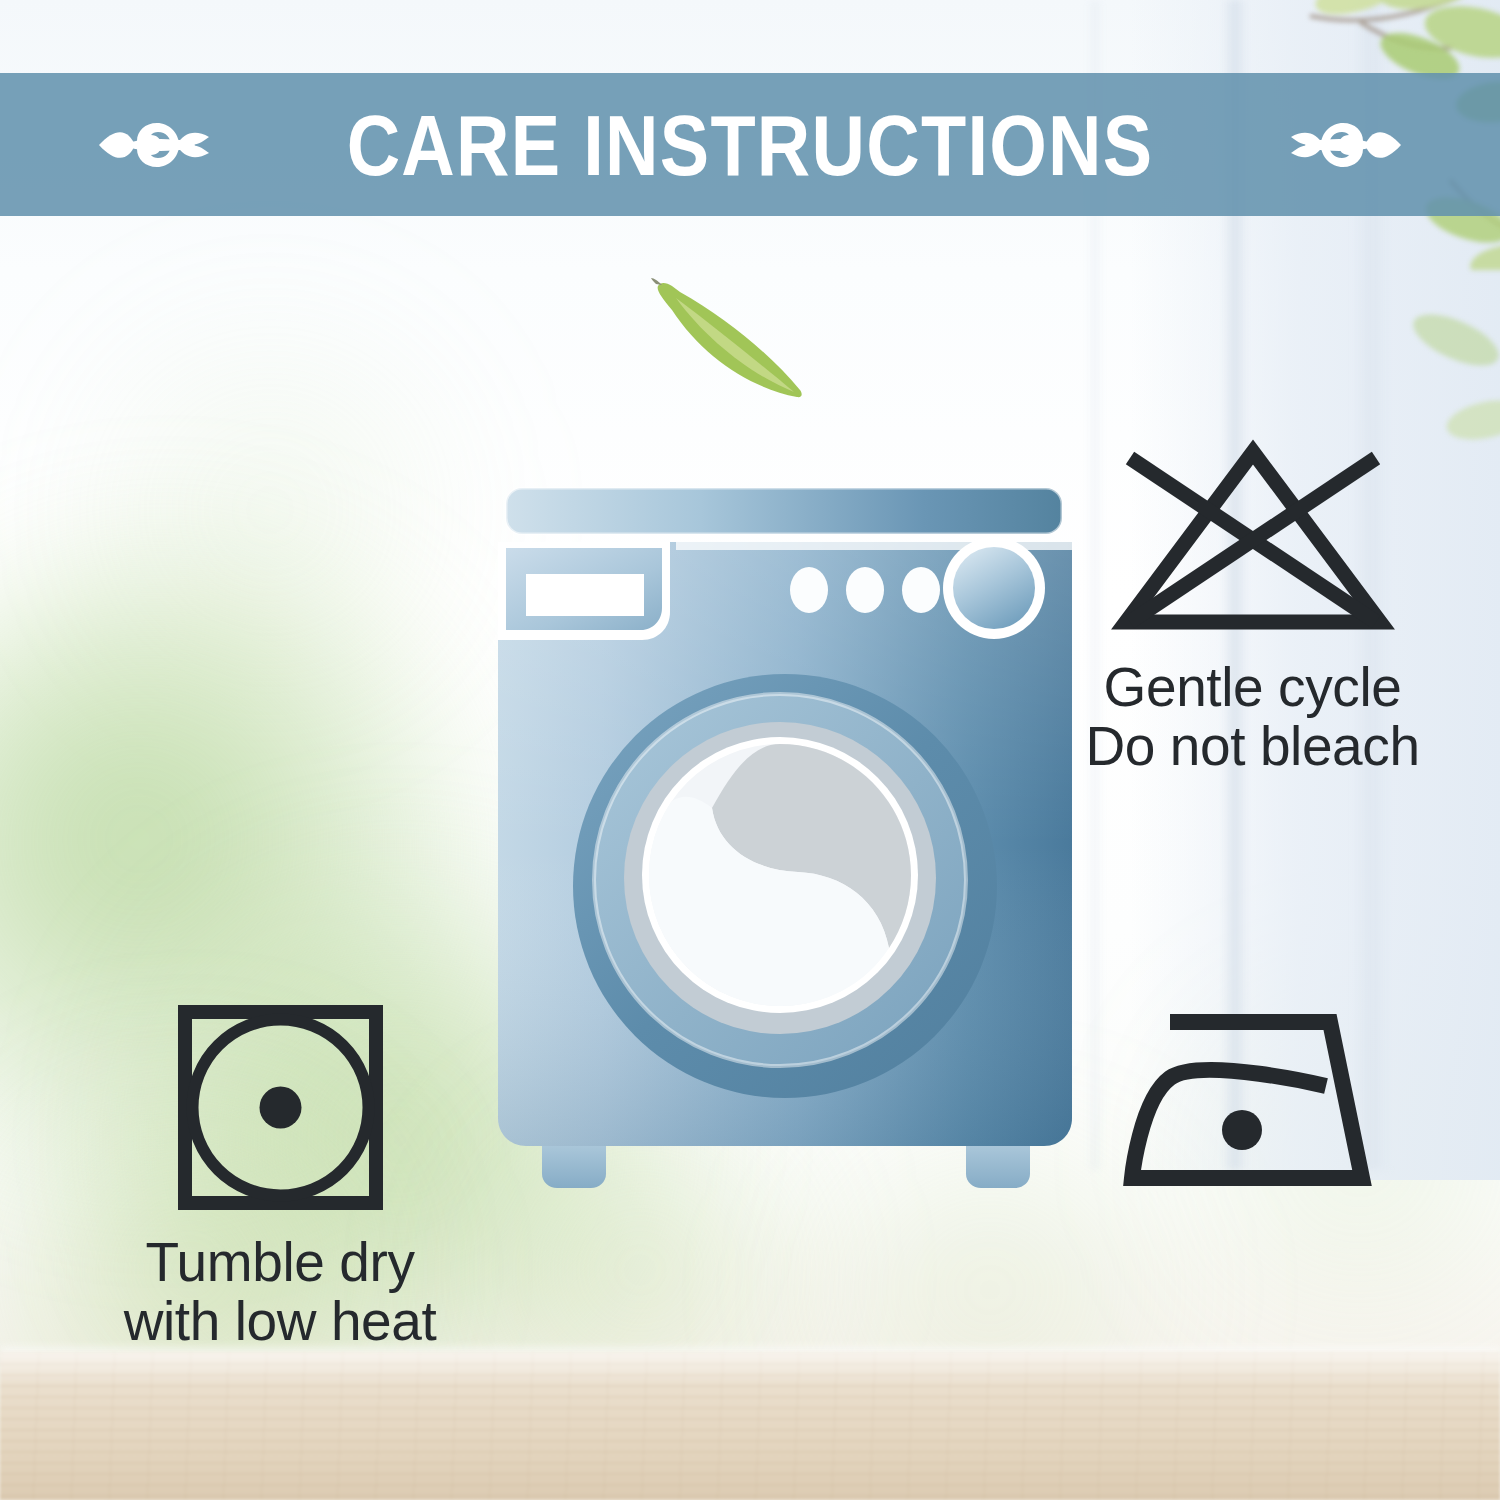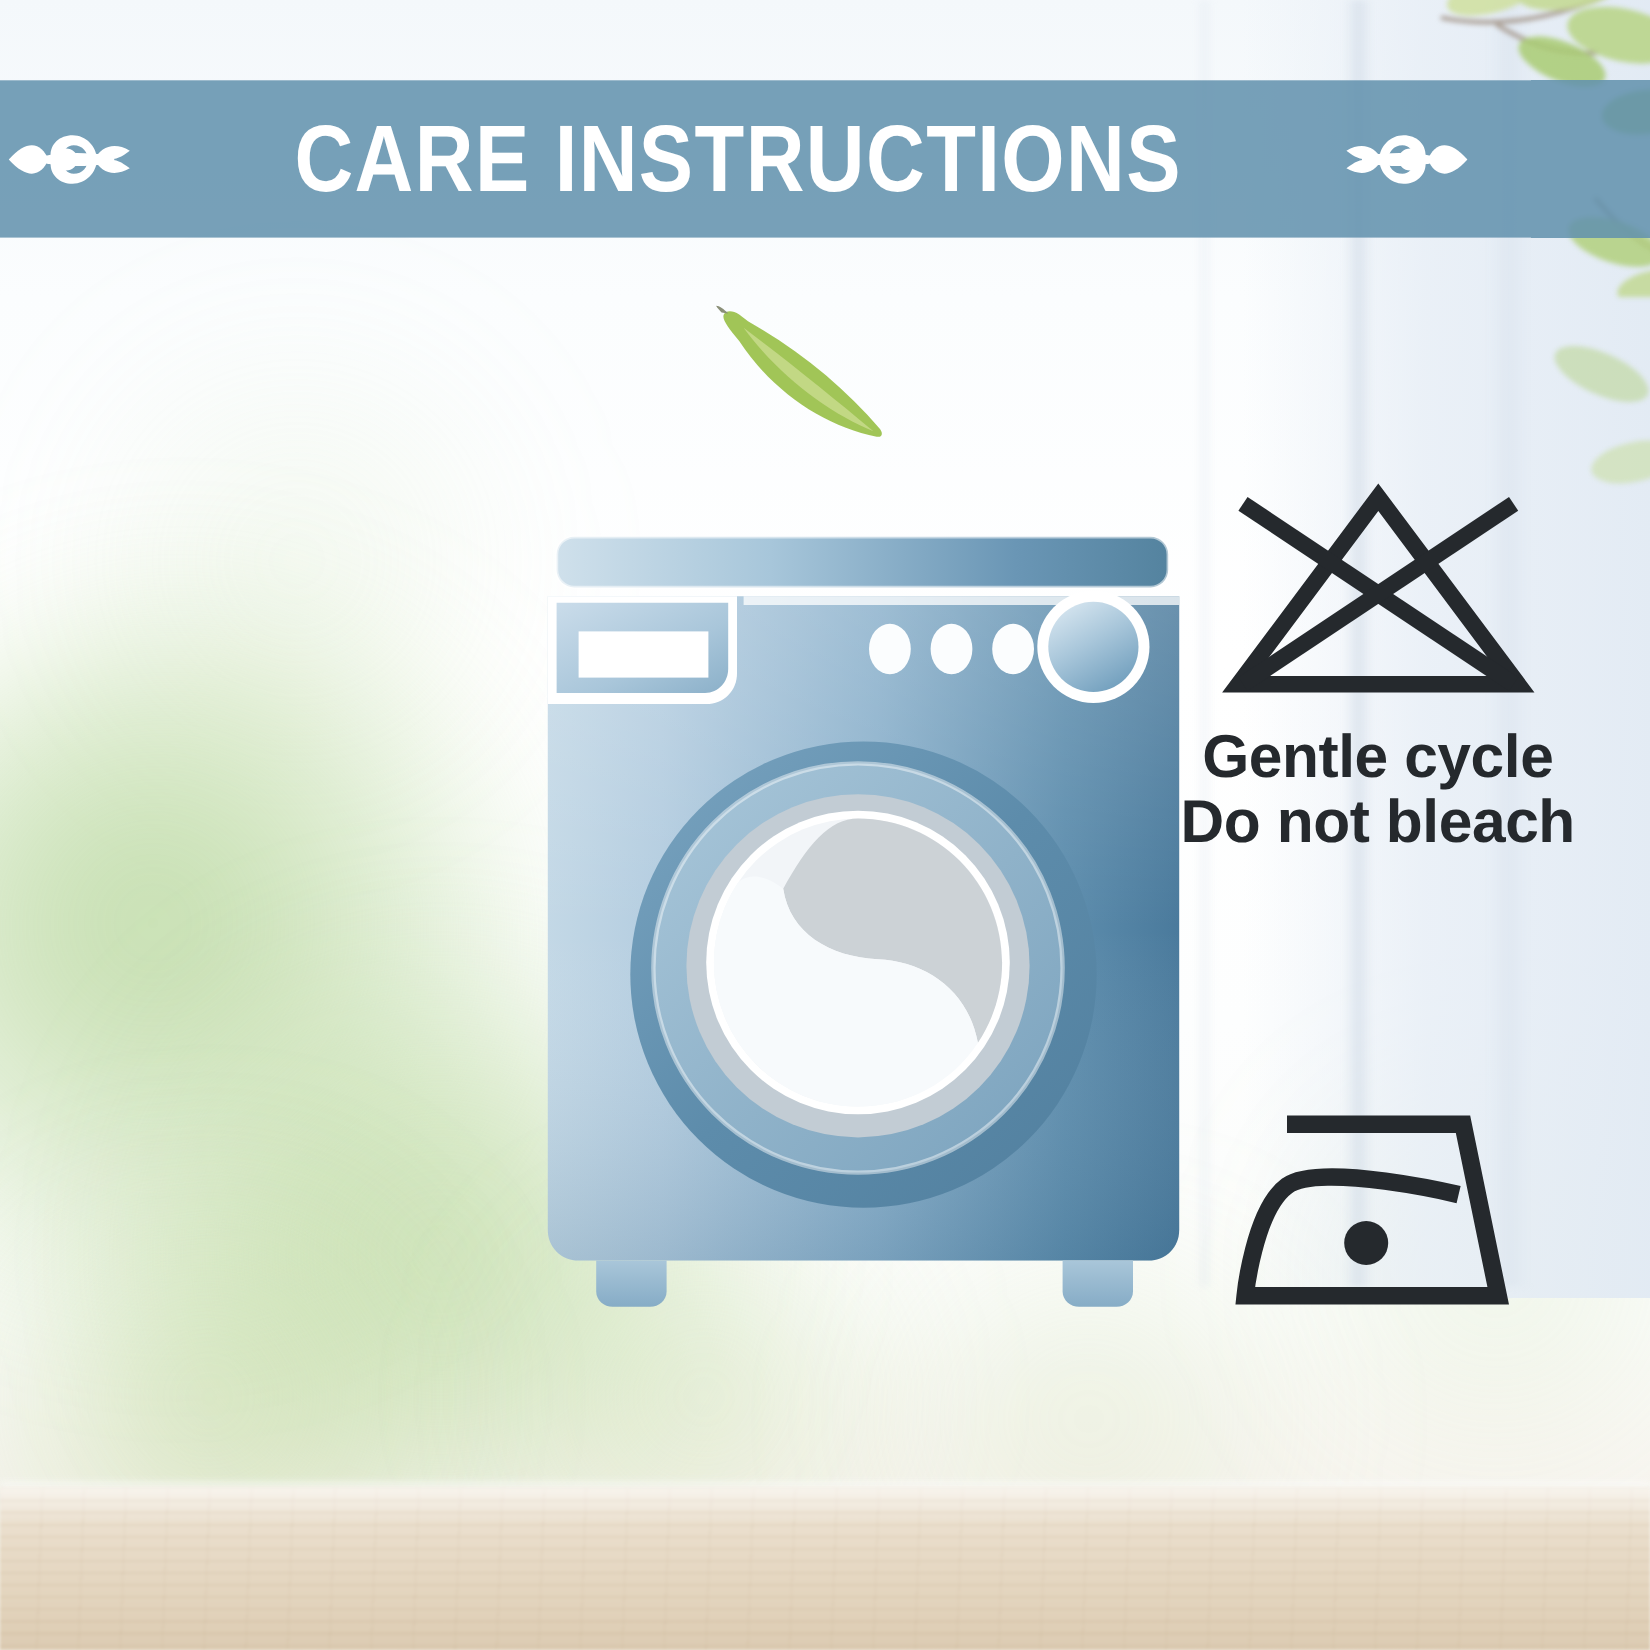--- a/index.html
+++ b/index.html
@@ -97,22 +97,22 @@
   }
 
   
   .banner {
     position: absolute;
     left: 0; top: 73px;
     width: 1500px; height: 143px;
     background: rgba(99,146,173,.87);
     display: flex;
     align-items: center;
-    justify-content: flex-start;
-    gap: 52px;
+    justify-content: center;
+    gap: 40px;
   }
   .banner-title {
     color: #ffffff;
     font-family: "Liberation Sans Narrow", "Liberation Sans", sans-serif;
     font-size: 86px;
     font-weight: 700;
     letter-spacing: 1.5px;
     line-height: 1;
     white-space: nowrap;
     transform: scaleX(.86);
@@ -132,21 +132,21 @@
     white-space: pre-line;
     font-weight: 400;
   }
 
   .cell-wash      { left: 18px;   top: 438px;  width: 510px; }
   .cell-bleach    { left: 1005px; top: 438px;  width: 495px; }
   .cell-tumble    { left: 30px;   top: 1000px; width: 500px; }
   .cell-iron      { left: 1000px; top: 1000px; width: 500px; }
 
   .cell-wash   .caption { margin-top: 22px; }
-  .cell-bleach .caption { margin-top: 20px; font-weight: bold; }
+  .cell-bleach .caption { margin-top: 20px; }
   .cell-tumble .caption { margin-top: 18px; }
   .cell-iron   .caption { margin-top: 18px; }
 
   
   .machine { position: absolute; left: 480px; top: 470px; width: 610px; height: 720px; }
 
   
   .badge {
     position: absolute;
     left: 484px; top: 1218px;
@@ -263,20 +263,29 @@
   <div class="cell cell-bleach">
     <svg class="glyph" width="290" height="200" viewBox="0 0 290 200">
       <path d="M145 14 L272 184 L18 184 Z" fill="none" stroke="#25292d" stroke-width="15" stroke-linejoin="miter"></path>
       <path d="M22 20 L268 184" stroke="#25292d" stroke-width="15" stroke-linecap="butt"></path>
       <path d="M268 20 L22 184" stroke="#25292d" stroke-width="15" stroke-linecap="butt"></path>
     </svg>
     <div class="caption">Gentle cycle
 Do not bleach</div>
   </div>
 
+  <div class="cell cell-tumble">
+    <svg class="glyph" width="215" height="215" viewBox="0 0 215 215">
+      <rect x="12" y="12" width="191" height="191" fill="none" stroke="#25292d" stroke-width="14"></rect>
+      <circle cx="107.5" cy="107.5" r="88" fill="none" stroke="#25292d" stroke-width="12"></circle>
+      <circle cx="107.5" cy="107.5" r="21" fill="#25292d"></circle>
+    </svg>
+    <div class="caption">Tumble dry
+with low heat</div>
+  </div>
 
   <div class="cell cell-iron">
     <svg class="glyph" width="265" height="200" viewBox="0 0 265 200">
       <path d="M52 22 L212 22 L244 178 L14 178 C14 178 22 100 52 78 C82 56 208 86 208 86" fill="none" stroke="#25292d" stroke-width="16" stroke-linejoin="miter" stroke-linecap="butt"></path>
       <circle cx="124" cy="130" r="20" fill="#25292d"></circle>
     </svg>
   </div>
 
   <svg class="machine" viewBox="0 0 610 720">
     <defs>

